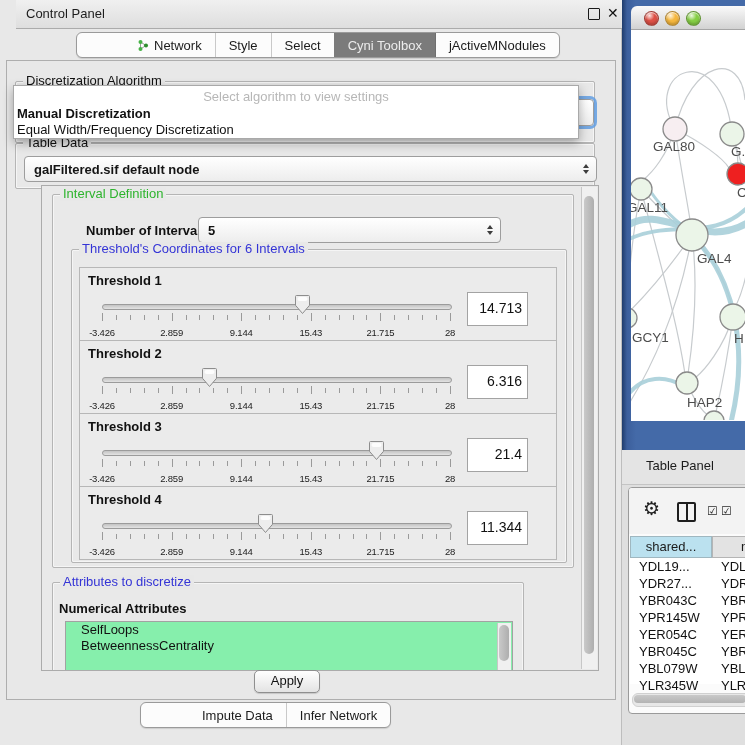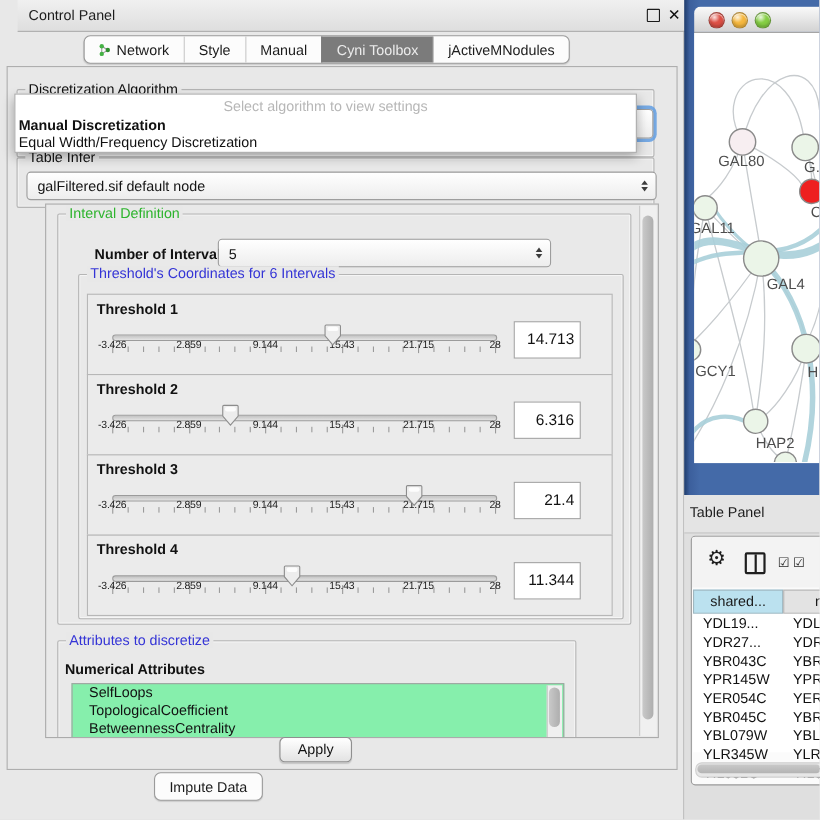--- a/index.html
+++ b/index.html
@@ -10,32 +10,32 @@
   .cp{position:absolute;left:0;top:0;width:621px;height:745px;background:#e8e8e8;border-right:1px solid #bdbdbd;}
   .cp-titlebar{position:absolute;left:16px;top:0;width:100%;height:28px;background:linear-gradient(#f0f0f0,#dedede);border-bottom:1px solid #ababab;}
   .cp-title{position:absolute;left:10px;top:0;line-height:27px;color:#1d1d1d;}
   .float-btn{position:absolute;left:572px;top:8px;width:10px;height:10px;border:1.6px solid #1a1a1a;border-radius:1px;background:transparent;}
   .close-btn{position:absolute;left:591px;top:5px;font-size:14px;font-weight:bold;color:#111;}
 
   .tabgroup{position:absolute;display:flex;border:1px solid #9a9a9a;border-radius:6px;background:#fcfcfc;overflow:hidden;height:24px;box-shadow:0 1px 1px rgba(0,0,0,.12);}
   .tabgroup-top{left:76px;top:32px;}
   .tabgroup-bottom{left:140px;top:702px;}
   .tab{display:flex;align-items:center;gap:5px;padding:0 13px;line-height:23px;border-left:1px solid #c9c9c9;color:#1b1b1b;white-space:nowrap;}
-  .tab:first-child{border-left:none;}
+  .tab:first-child{border-left:none;margin-left:48px;}
   .tab.sel{background:#7b7b7b;color:#ececec;border-left-color:#7b7b7b;}
   .tab.sel + .tab{border-left-color:#6f6f6f;}
 
   .content-frame{position:absolute;left:6px;top:60px;width:608px;height:638px;border:1px solid #aeaeae;background:#e8e8e8;}
 
   .group{position:absolute;border:1px solid #b5b5b5;border-radius:2px;box-shadow:inset 0 0 0 1px rgba(255,255,255,.55);}
   .legend{position:absolute;top:-8px;left:7px;background:#e8e8e8;padding:0 3px;line-height:14px;white-space:nowrap;}
   .legend.green{color:#2eb42e;}
   .legend.blue{color:#3434d6;}
 
-  .combo{position:absolute;background:linear-gradient(#ffffff,#ededed);border:1px solid #9d9d9d;border-radius:4px;display:flex;align-items:center;padding-left:9px;color:#141414;}
+  .combo{position:absolute;background:linear-gradient(#ffffff,#ededed);border:1px solid #9d9d9d;border-radius:4px;display:flex;align-items:center;padding-left:9px;color:#141414;font-weight:bold;}
   .stepper{position:absolute;right:7px;top:50%;transform:translateY(-50%);display:flex;flex-direction:column;gap:2px;}
   .stepper .up{width:0;height:0;border-left:3.5px solid transparent;border-right:3.5px solid transparent;border-bottom:4.5px solid #3c3c3c;}
   .stepper .dn{width:0;height:0;border-left:3.5px solid transparent;border-right:3.5px solid transparent;border-top:4.5px solid #3c3c3c;}
 
   .group-algo{left:8px;top:20px;width:578px;height:60px;}
   .combo-algo{left:16px;top:38px;width:560px;height:25px;box-shadow:0 0 0 3px rgba(98,158,226,.85);}
   .popup{position:absolute;left:6px;top:24px;width:564px;height:52px;background:#ffffff;border:1px solid #a9a9a9;box-shadow:0 4px 10px rgba(0,0,0,.32);z-index:6;}
   .popup-hint{position:absolute;left:0;top:3px;width:100%;text-align:center;color:#b7b7b7;}
   .popup-opt{position:absolute;left:3px;white-space:nowrap;}
   .popup-opt.b{font-weight:bold;top:20px;}
@@ -53,41 +53,41 @@
   .noi-label{position:absolute;left:33px;top:28px;font-weight:bold;}
   .combo-noi{left:145px;top:22px;width:292px;height:24px;}
   .group-thr{left:18px;top:54px;width:494px;height:312px;}
   .thr-stack{position:absolute;left:7px;top:18px;width:478px;}
   .thr-row{position:relative;width:476px;height:72px;border:1px solid #b7b7b7;margin-top:-1px;background:#ebebeb;}
   .thr-title{position:absolute;left:8px;top:5px;font-weight:bold;}
   .track{position:absolute;left:22px;top:36px;width:348px;height:4px;border:1px solid #9b9b9b;border-radius:3px;background:linear-gradient(#c3c3c3,#e3e3e3);}
   .tick{position:absolute;width:1px;background:#9a9a9a;}
   .tick.major{top:45px;height:8px;}
   .tick.minor{top:47px;height:5px;}
-  .tick-label{position:absolute;top:40px;transform:translateX(-50%);font-size:9.5px;color:#222;letter-spacing:-0.2px;}
+  .tick-label{position:absolute;top:59px;transform:translateX(-50%);font-size:9.5px;color:#222;letter-spacing:-0.2px;}
   .thumb{position:absolute;top:26px;width:17px;height:21px;}
   .val-box{position:absolute;right:28px;top:24px;width:54px;height:32px;background:#fff;border:1px solid #a3a3a3;font-size:14px;text-align:right;line-height:31px;padding-right:5px;}
 
   .group-attr{left:10px;top:396px;width:470px;height:150px;}
   .attr-subtitle{position:absolute;left:6px;top:18px;font-weight:bold;}
   .attr-list{position:absolute;left:12px;top:38px;width:446px;height:90px;background:#86efac;border:1px solid #a2a2a2;overflow:hidden;}
   .attr-item{line-height:16px;padding-left:15px;white-space:nowrap;}
   .attr-list .vsb{width:13px;}
   .list-vsb-thumb{top:2px;height:36px;left:1px;}
 
   .apply-btn{position:absolute;left:247px;top:609px;width:64px;height:21px;background:linear-gradient(#ffffff,#e3e3e3);border:1px solid #8f8f8f;border-radius:5px;text-align:center;line-height:20px;box-shadow:0 1px 1px rgba(0,0,0,.15);}
 
   
   .net-window{position:absolute;left:622px;top:0;width:123px;height:450px;background:linear-gradient(90deg,#1f3c6c 0px,#3c5f9c 5px,#446aa8 14px,#446aa8 100%);}
   .net-titlebar{position:absolute;left:9px;top:6px;right:0;height:23px;background:linear-gradient(#fafafa,#d2d2d2);border-radius:6px 0 0 0;border-bottom:1px solid #a5a5a5;}
   .tl{position:absolute;top:5px;width:13px;height:13px;border-radius:50%;box-shadow:inset 0 1px 1px rgba(255,255,255,.7),inset 0 -2px 2px rgba(0,0,0,.18);}
   .net-canvas{position:absolute;left:9px;top:30px;right:0;bottom:29px;background:#ffffff;overflow:hidden;}
 
   .tp-bar{position:absolute;left:622px;top:450px;width:123px;height:34px;background:#e4e4e4;border-bottom:1px solid #c4c4c4;}
-  .tp-title{position:absolute;left:5px;top:0;line-height:32px;color:#1c1c1c;}
+  .tp-title{position:absolute;left:24px;top:0;line-height:32px;color:#1c1c1c;}
   .tp-container{position:absolute;left:628px;top:487px;width:130px;height:225px;border:1px solid #9a9a9a;border-radius:4px;background:#fbfbfb;overflow:hidden;}
   .tp-toolbar{position:absolute;left:0;top:0;width:100%;height:46px;background:#f3f3f3;}
   .gear{position:absolute;left:14px;top:9px;font-size:19px;color:#1e1e1e;font-family:"DejaVu Sans",sans-serif;}
   .cols-icon{position:absolute;left:48px;top:14px;width:15px;height:16px;border:2px solid #1e1e1e;border-radius:2px;}
   .cols-icon div{position:absolute;left:50%;top:0;width:2px;height:100%;background:#1e1e1e;transform:translateX(-50%);}
   .cbx{position:absolute;top:16px;font-size:12px;color:#2a2a2a;font-family:"DejaVu Sans",sans-serif;}
   .tp-header{position:absolute;left:1px;top:48px;height:22px;display:flex;}
   .th-cell{border:1px solid #9fb7c0;text-align:center;line-height:20px;color:#1a1a1a;}
   .th-cell.c0{width:80px;background:#bbe1ef;}
   .th-cell.c1{width:70px;background:#e3e3e3;border-color:#b5b5b5;text-align:left;padding-left:28px;}
@@ -118,21 +118,21 @@
           <circle cx="2.5" cy="3" r="2" fill="#46b246"></circle>
           <circle cx="2.5" cy="10" r="2" fill="#46b246"></circle>
           <circle cx="8" cy="6.5" r="2" fill="#2e8f2e"></circle>
         </svg>
         <span class="tab-label">Network</span>
       </div>
       <div class="tab">
         <span class="tab-label">Style</span>
       </div>
       <div class="tab">
-        <span class="tab-label">Manual</span>
+        <span class="tab-label">Select</span>
       </div>
       <div class="tab sel">
         <span class="tab-label">Cyni Toolbox</span>
       </div>
       <div class="tab">
         <span class="tab-label">jActiveMNodules</span>
       </div>
     </div>
 
   <div class="content-frame">
@@ -142,21 +142,21 @@
     </div>
     <div class="combo combo-algo"></div>
 
     <div class="popup">
       <div class="popup-hint">Select algorithm to view settings</div>
       <div class="popup-opt b">Manual Discretization</div>
       <div class="popup-opt r">Equal Width/Frequency Discretization</div>
     </div>
 
     <div class="group group-tabledata">
-      <span class="legend">Table Infer</span>
+      <span class="legend">Table Data</span>
       <div class="combo combo-tabledata" style="left:8px;top:12px;">
         <span>galFiltered.sif default node</span>
         <span class="stepper">
             <span class="up"></span>
             <span class="dn"></span>
           </span>
       </div>
     </div>
 
     <div class="scrollpane">
@@ -342,36 +342,38 @@
       </div>
 
       <div class="group group-attr">
         <span class="legend blue">Attributes to discretize</span>
         <span class="attr-subtitle">Numerical Attributes</span>
         <div class="attr-list" id="attrList">
           <div class="vsb">
               <div class="vsb-thumb list-vsb-thumb"></div>
             </div>
         <div class="attr-item">SelfLoops</div>
-            <div class="attr-item">TopologicalCoefficient</div>
             <div class="attr-item">BetweennessCentrality</div>
           </div>
       </div>
 
       <div class="vsb">
           <div class="vsb-thumb sp-vsb-thumb"></div>
         </div>
     </div>
 
     <div class="apply-btn">Apply</div>
   </div>
 
   <div class="tabgroup tabgroup-bottom" id="bottomTabs">
       <div class="tab">
         <span class="tab-label">Impute Data</span>
+      </div>
+      <div class="tab">
+        <span class="tab-label">Infer Network</span>
       </div>
     </div>
 </div>
 
 <div class="net-window">
   <div class="net-titlebar">
     <span class="tl" id="tlClose" style="left: 13px; background: radial-gradient(circle at 35% 28%, rgba(255, 255, 255, 0.85) 0%, rgba(255, 255, 255, 0) 40%), rgb(221, 80, 69); border: 1px solid rgba(0, 0, 0, 0.28);"></span>
     <span class="tl" id="tlMin" style="left: 34px; background: radial-gradient(circle at 35% 28%, rgba(255, 255, 255, 0.85) 0%, rgba(255, 255, 255, 0) 40%), rgb(245, 183, 62); border: 1px solid rgba(0, 0, 0, 0.28);"></span>
     <span class="tl" id="tlZoom" style="left: 55px; background: radial-gradient(circle at 35% 28%, rgba(255, 255, 255, 0.85) 0%, rgba(255, 255, 255, 0) 40%), rgb(133, 206, 68); border: 1px solid rgba(0, 0, 0, 0.28);"></span>
   </div>

